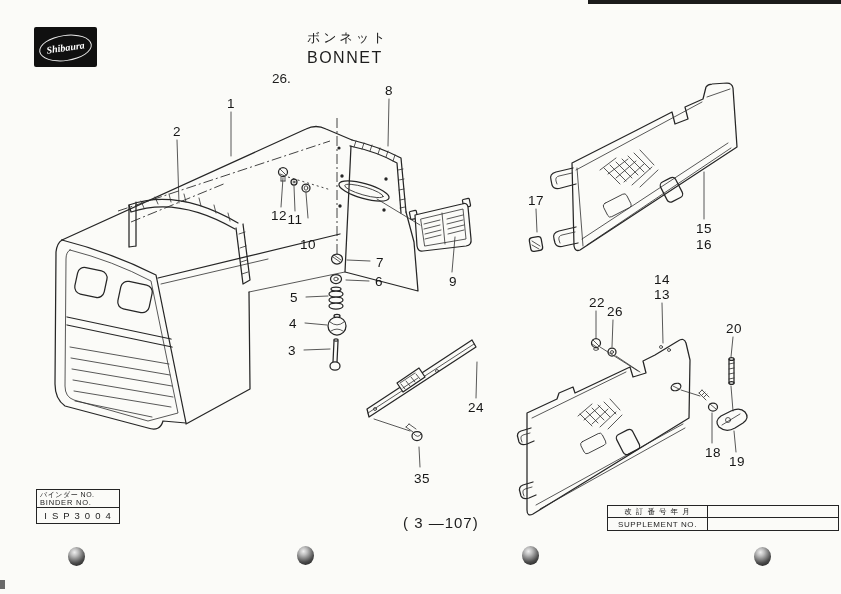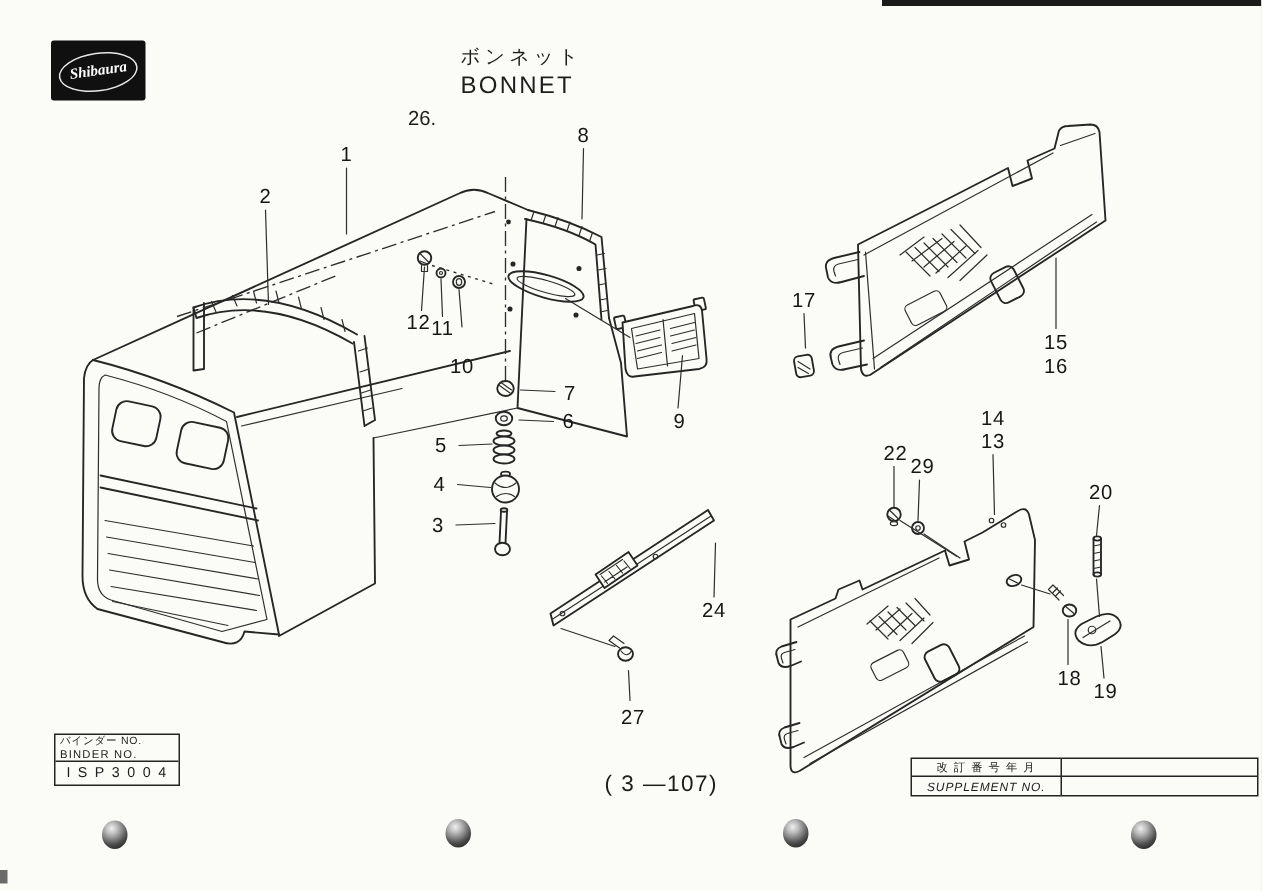--- a/index.html
+++ b/index.html
@@ -29,21 +29,21 @@
   .binder-top{height:18px;border-bottom:1.2px solid #242424;box-sizing:border-box;padding:1px 3px 0 3px;line-height:8px;}
   .binder-top .ja{font-size:7px;letter-spacing:.5px;}
   .binder-top .en{font-size:7.5px;letter-spacing:.8px;}
   .binder-val{height:15px;display:flex;align-items:center;justify-content:center;
               font-size:9.5px;letter-spacing:5px;padding-left:4px;}
   .page-num{position:absolute;left:403px;top:514px;font-size:15px;letter-spacing:1px;}
   .supp-box{position:absolute;left:607px;top:505px;width:232px;height:26px;border:1.1px solid #242424;
             box-sizing:border-box;display:grid;grid-template-columns:100px 1fr;grid-template-rows:1fr 1fr;}
   .supp-c{box-sizing:border-box;display:flex;align-items:center;justify-content:center;}
   .supp-ja{border-right:1.1px solid #242424;border-bottom:1.1px solid #242424;font-size:7.5px;letter-spacing:1px;}
-  .supp-en{border-right:1.1px solid #242424;font-size:8px;letter-spacing:.6px;font-style:italic;}
+  .supp-en{border-right:1.1px solid #242424;font-size:8px;letter-spacing:.6px;}
   .supp-blank-top{border-bottom:1.1px solid #242424;}
   
   .topbar{position:absolute;left:588px;top:0;width:253px;height:4px;background:#1b1b1b;}
   .corner-mark{position:absolute;left:0;top:580px;width:5px;height:9px;background:#6a6a6a;}
   .bdot{position:absolute;width:17px;height:19px;border-radius:50%;
         background:radial-gradient(circle at 38% 28%, #efefef 0%, #bdbdbd 22%, #4d4d4d 62%, #101010 100%);}
 </style>
 </head>
 <body>
 
@@ -253,28 +253,28 @@
     <span class="plabel" style="left:279px;top:215px">12</span>
     <span class="plabel" style="left:295px;top:219px">11</span>
     <span class="plabel" style="left:308px;top:244px">10</span>
     <span class="plabel" style="left:380px;top:262px">7</span>
     <span class="plabel" style="left:379px;top:281px">6</span>
     <span class="plabel" style="left:294px;top:297px">5</span>
     <span class="plabel" style="left:293px;top:323px">4</span>
     <span class="plabel" style="left:292px;top:350px">3</span>
     <span class="plabel" style="left:453px;top:281px">9</span>
     <span class="plabel" style="left:476px;top:407px">24</span>
-    <span class="plabel" style="left:422px;top:478px">27</span>
+    <span class="plabel" style="left:422px;top:478px">35</span>
     <span class="plabel" style="left:536px;top:200px">17</span>
     <span class="plabel" style="left:704px;top:228px">15</span>
     <span class="plabel" style="left:704px;top:244px">16</span>
     <span class="plabel" style="left:662px;top:279px">14</span>
     <span class="plabel" style="left:662px;top:294px">13</span>
     <span class="plabel" style="left:597px;top:302px">22</span>
-    <span class="plabel" style="left:615px;top:311px">29</span>
+    <span class="plabel" style="left:615px;top:311px">26</span>
     <span class="plabel" style="left:734px;top:328px">20</span>
     <span class="plabel" style="left:713px;top:452px">18</span>
     <span class="plabel" style="left:737px;top:461px">19</span>
   </div>
 
   <div class="binder-box">
     <div class="binder-top">
       <div class="ja">バインダー NO.</div>
       <div class="en">BINDER NO.</div>
     </div>

